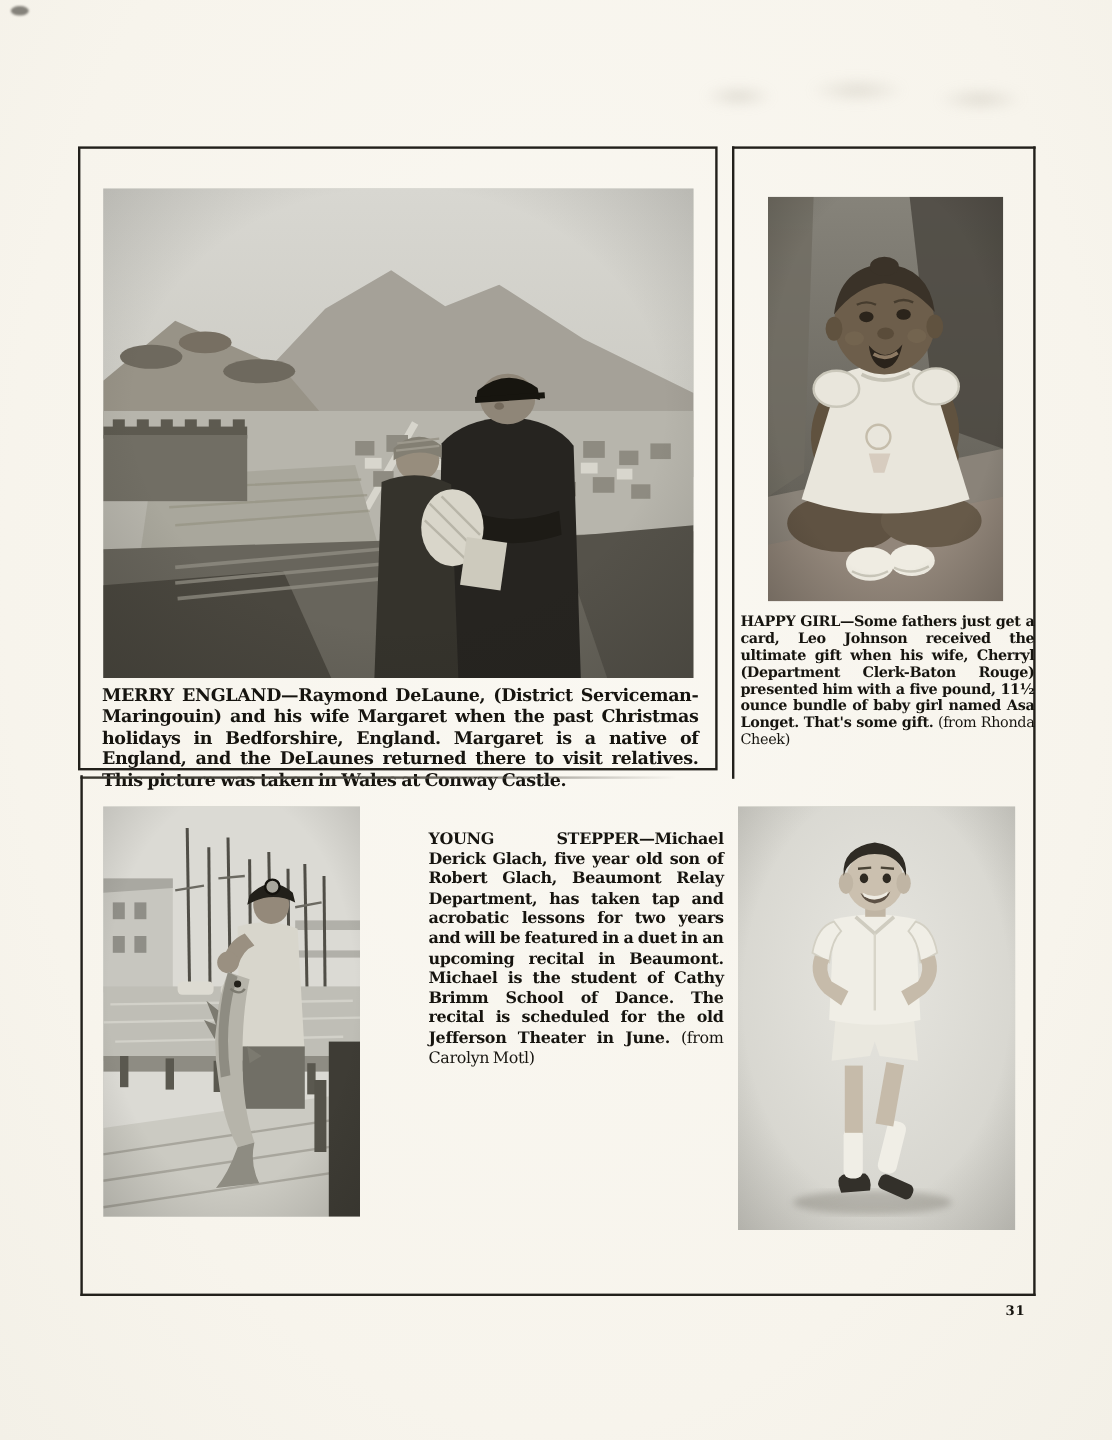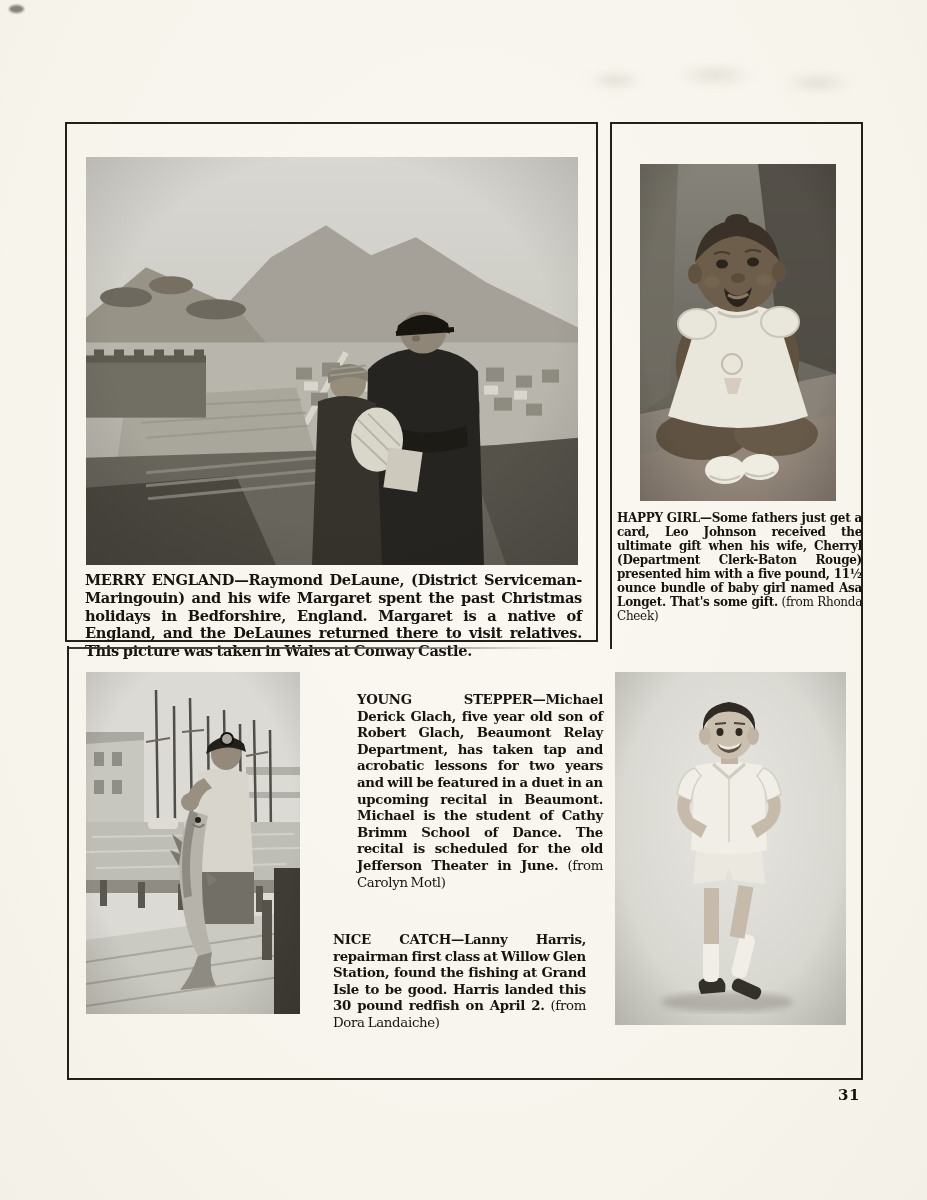--- a/index.html
+++ b/index.html
@@ -30,21 +30,21 @@
   .ph-boy{left:615px; top:672px; width:231px; height:353px;}
   
   .cap{ text-align:justify; letter-spacing:-0.3px; word-spacing:-1px; margin:0;}
   .cap .b{font-weight:700;}
   .cap .n{font-weight:400;}
   .cap-me{left:85px; top:571px; width:497px; font-size:14.6px; line-height:1.22;}
   .cap-hg{left:617px; top:511px; width:245px; font-size:12px; line-height:1.17;}
   .cap-ys{left:357px; top:676px; width:246px; font-size:13.3px; line-height:1.25;margin-top:16px;}
   .cap-nc{left:333px; top:932px; width:253px; font-size:13.3px; line-height:1.25;}
   
-  .pagenum{left:838px; top:1086px; font-size:15px; font-weight:700; letter-spacing:.5px;}
+  .pagenum{left:838px; top:1086px; font-size:11px; font-weight:700; letter-spacing:.5px;}
   .ghost{left:572px; top:48px; width:310px; height:62px; opacity:.55; filter:blur(5px);
     background-image:
       radial-gradient(ellipse 42px 13px at 14% 52%, rgba(188,183,170,.8), rgba(188,183,170,0) 70%),
       radial-gradient(ellipse 58px 15px at 46% 44%, rgba(188,183,170,.7), rgba(188,183,170,0) 70%),
       radial-gradient(ellipse 52px 14px at 79% 56%, rgba(188,183,170,.75), rgba(188,183,170,0) 70%);
   }
   .speck{left:9px; top:5px; width:15px; height:8px; background:rgba(86,83,75,.7);
          border-radius:50%; filter:blur(1px);}
 </style>
 </head>
@@ -138,21 +138,21 @@
       <path d="M242,216 Q262,198 282,214 L282,224 Q262,214 242,226 Z" fill="#837f73"></path>
       <path d="M245,212 L280,208 M244,218 L280,214" stroke="#9c988c" stroke-width="2"></path>
       <path d="M232,244 Q262,232 290,246 L296,407 L226,407 Z" fill="#35332c"></path>
       <ellipse cx="291" cy="282" rx="26" ry="32" fill="#d9d6ca"></ellipse>
       <path d="M272,262 L310,300 M282,256 L314,288 M268,276 L304,310" stroke="#b8b5a8" stroke-width="2"></path>
       <rect x="300" y="292" width="34" height="40" fill="#cdcabd" transform="rotate(8 317 312)"></rect>
       <rect width="492" height="407" fill="url(#vin1)"></rect>
     </svg>
   </div>
 
-  <p class="abs cap cap-me"><span class="b">MERRY ENGLAND—Raymond DeLaune, (District Serviceman-Maringouin) and his wife Margaret spent the past Christmas holidays in Bedforshire, England. Margaret is a native of England, and the DeLaunes returned there to visit relatives. This picture was taken in Wales at Conway Castle.</span></p>
+  <p class="abs cap cap-me"><span class="b">MERRY ENGLAND—Raymond DeLaune, (District Serviceman-Maringouin) and his wife Margaret when the past Christmas holidays in Bedforshire, England. Margaret is a native of England, and the DeLaunes returned there to visit relatives. This picture was taken in Wales at Conway Castle.</span></p>
 
   <div class="abs line r-top"></div>
   <div class="abs line r-left"></div>
   <div class="abs line r-right"></div>
 
   <div class="abs photo ph-baby">
     <svg viewBox="0 0 196 337" preserveAspectRatio="none">
       <defs>
         <linearGradient id="bg2" x1="0" y1="0" x2="0" y2="1">
           <stop offset="0" stop-color="#86837a"></stop>
@@ -281,21 +281,20 @@
       <path d="M120,200 L132,208 L122,214 Z" fill="#7c7a70"></path>
       <circle cx="112" cy="148" r="3" fill="#22201a"></circle>
       <path d="M106,152 Q114,158 118,152" stroke="#7c7a70" stroke-width="2" fill="none"></path>
       <path d="M112,284 Q104,306 94,318 L130,314 Q122,298 126,280 Z" fill="#8e8c82"></path>
       <rect width="214" height="342" fill="url(#vin3)"></rect>
     </svg>
   </div>
 
   <p class="abs cap cap-ys"><span class="b">YOUNG STEPPER—Michael Derick Glach, five year old son of Robert Glach, Beaumont Relay Department, has taken tap and acrobatic lessons for two years and will be featured in a duet in an upcoming recital in Beaumont. Michael is the student of Cathy Brimm School of Dance. The recital is scheduled for the old Jefferson Theater in June.</span> <span class="n">(from Carolyn Motl)</span></p>
 
-  <p class="abs cap cap-nc"><span class="b">NICE CATCH—Lanny Harris, repairman first class at Willow Glen Station, found the fishing at Grand Isle to be good. Harris landed this 30 pound redfish on April 2.</span> <span class="n">(from Dora Landaiche)</span></p>
 
   <div class="abs photo ph-boy">
     <svg viewBox="0 0 231 353" preserveAspectRatio="none">
       <defs>
         <radialGradient id="bg4" cx="0.5" cy="0.4" r="0.85">
           <stop offset="0" stop-color="#e6e5df"></stop>
             <stop offset="1" stop-color="#cfcec7"></stop>
         </radialGradient>
         <filter id="soft4">
             <feGaussianBlur stdDeviation="3"></feGaussianBlur>

